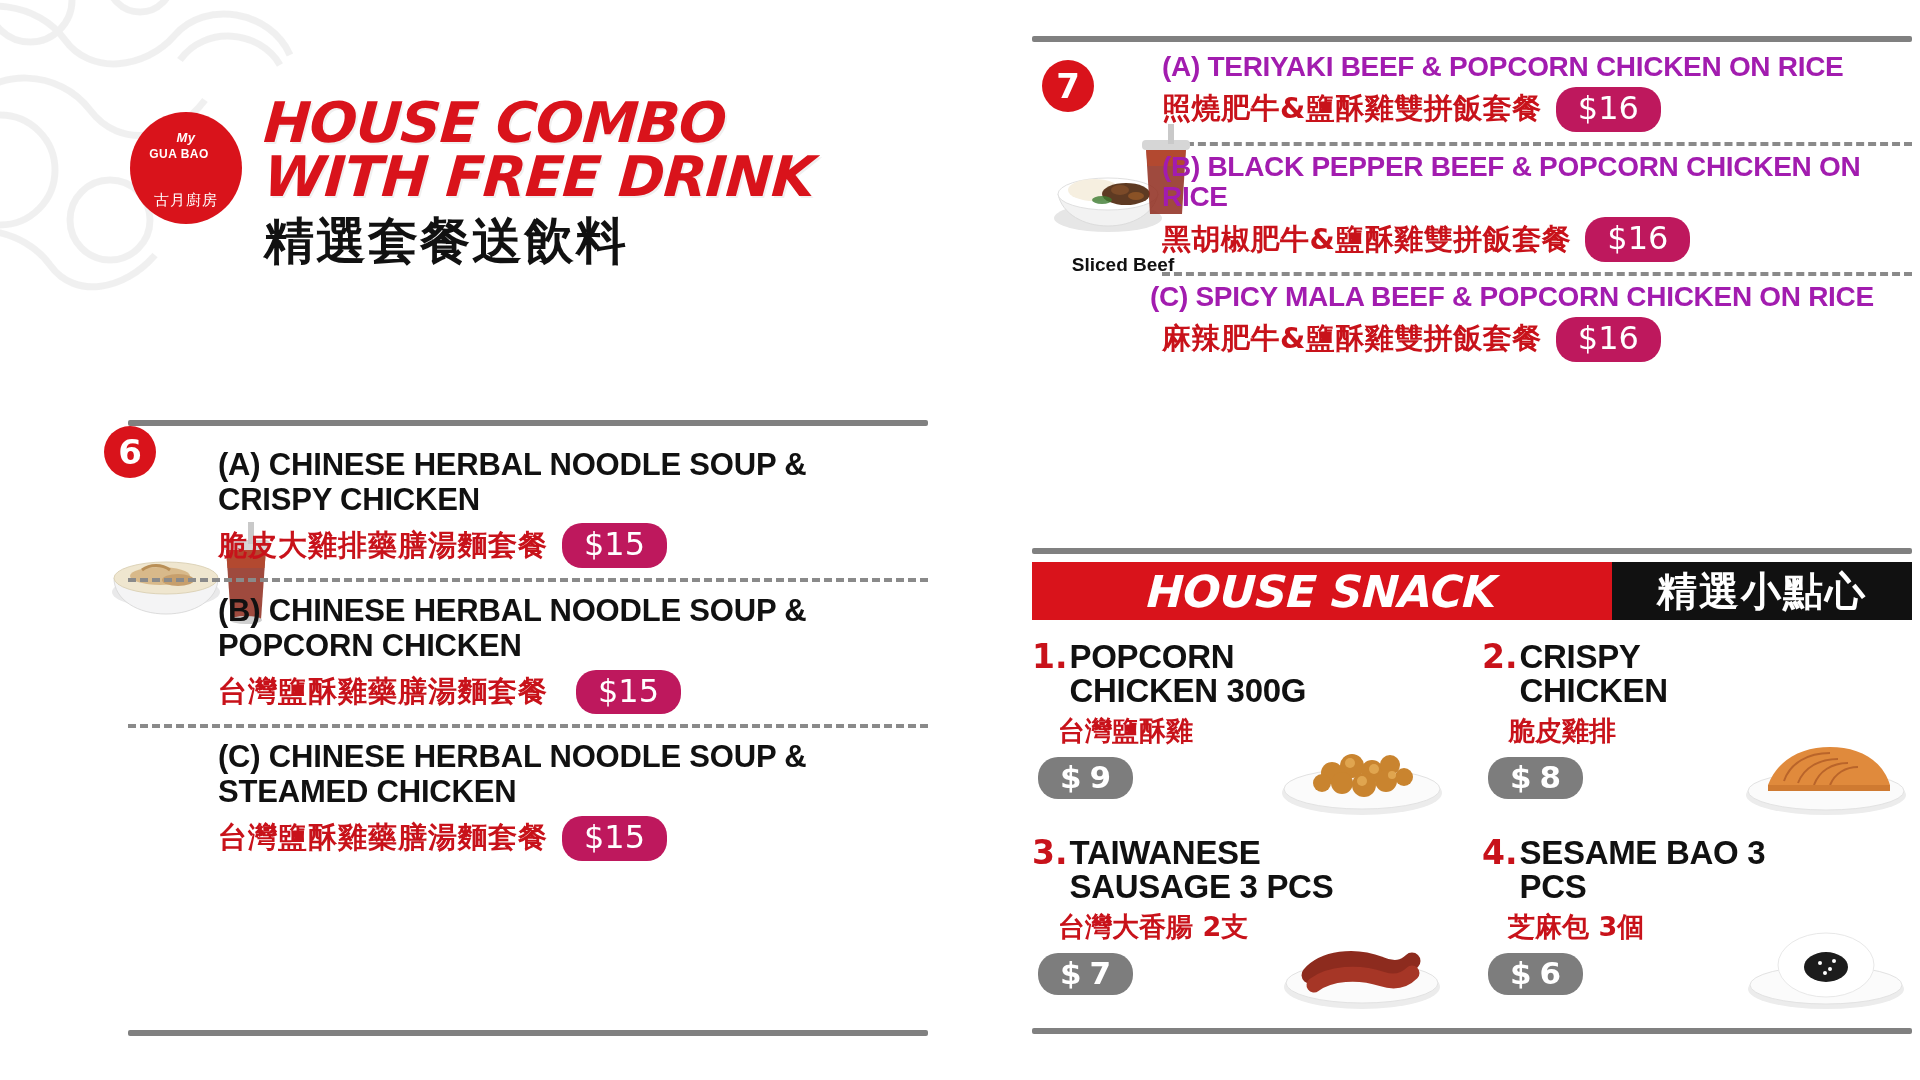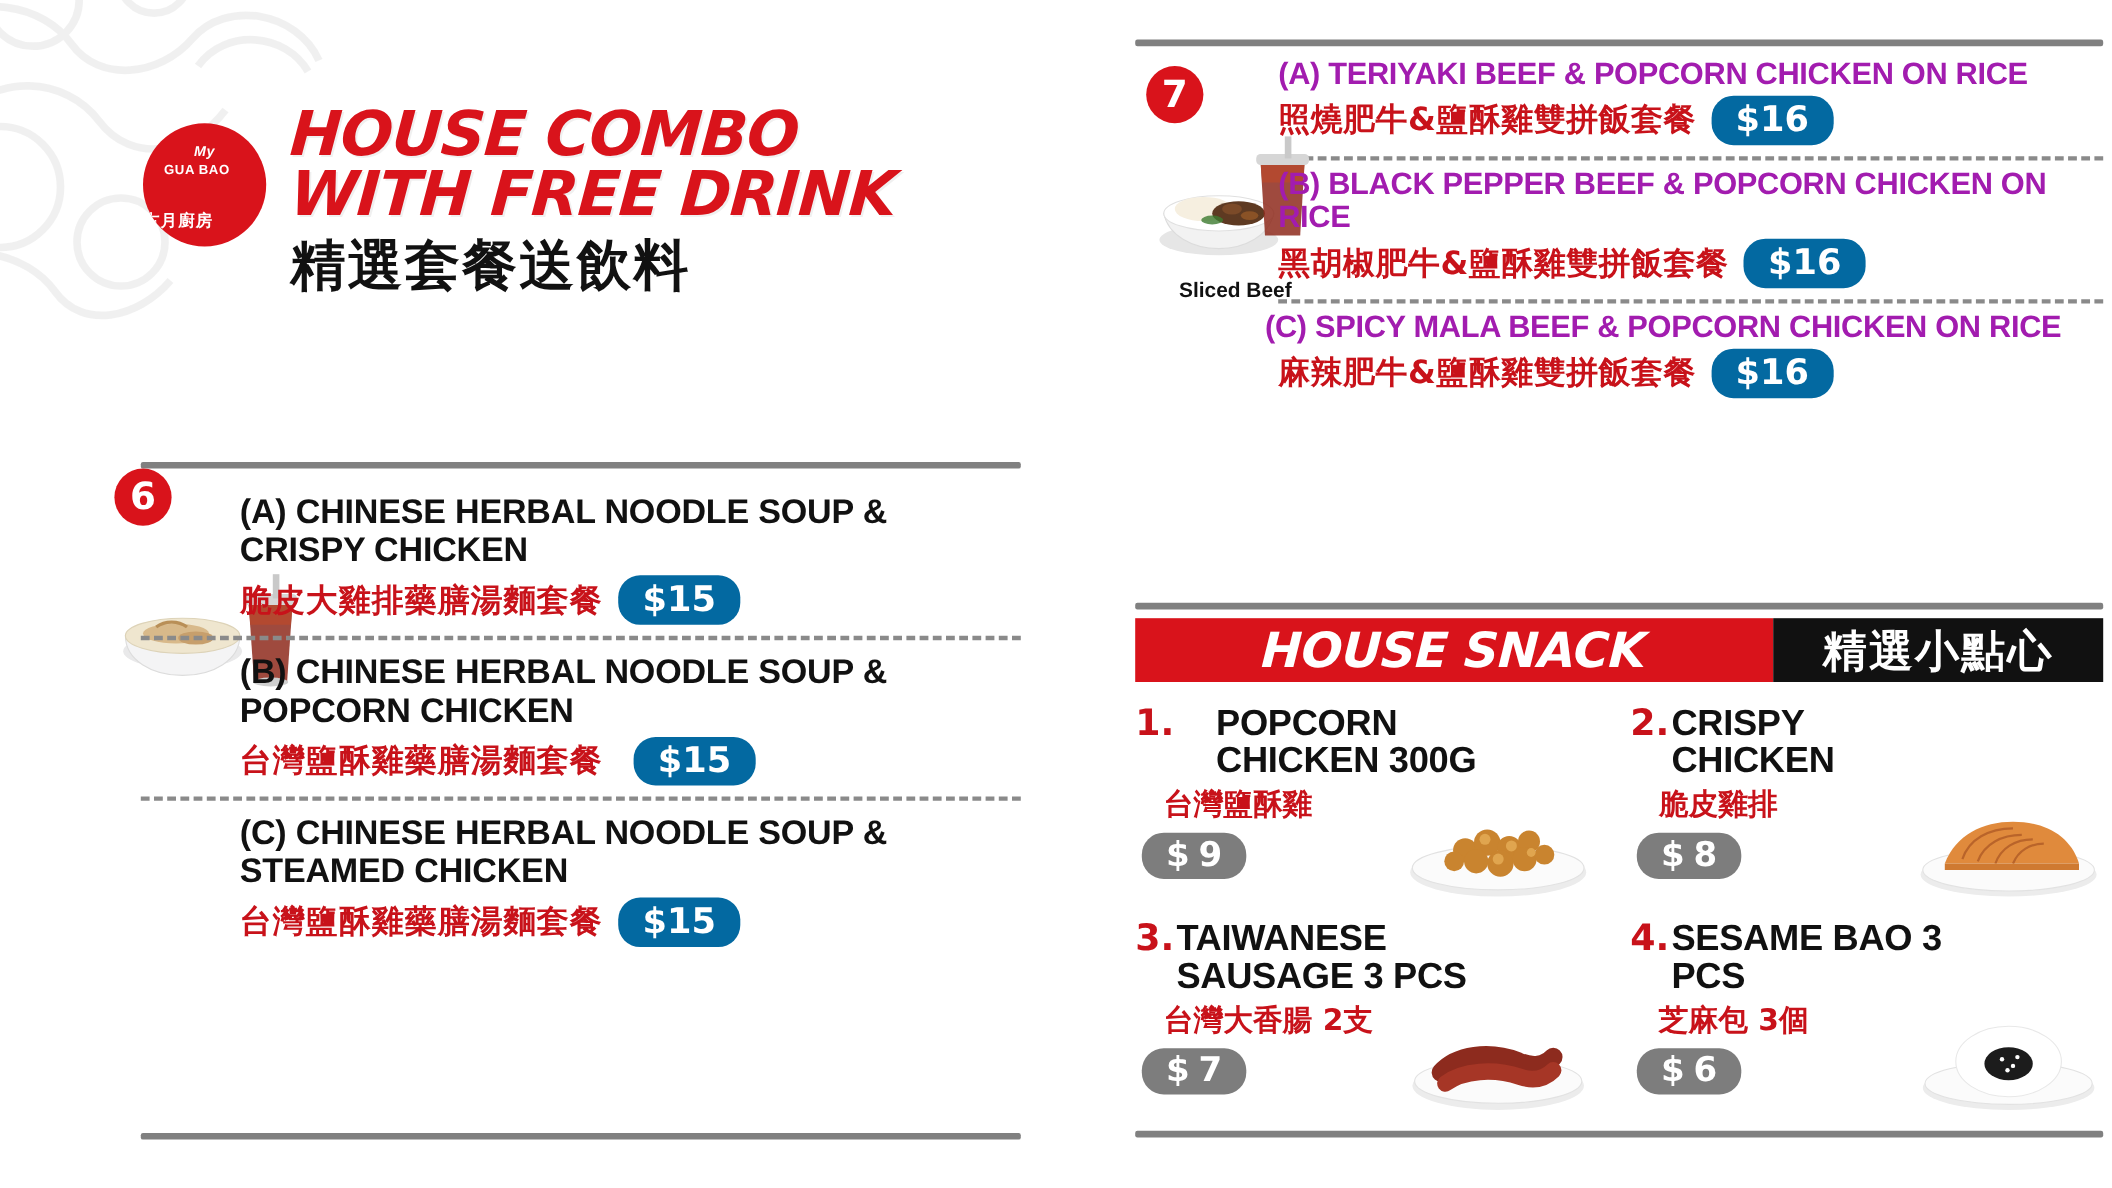--- a/index.html
+++ b/index.html
@@ -59,22 +59,23 @@
   .logo .logo-bao {
     position: absolute; top: 36px; left: 0; right: 14px;
     text-align: center;
     font-size: 12px;
     font-weight: bold;
     line-height: 1.05;
     letter-spacing: .5px;
   }
   .logo .logo-cn {
     position: absolute; bottom: 14px; left: 0; right: 0;
+    text-align: center;
     font-size: 15px;
-    font-weight: bold;
+    font-weight: normal;
     letter-spacing: 1px;
   }
 
   .title-wrap { margin-left: 22px; }
   .title-en {
     color: #d9131b;
     font-family: "DejaVu Sans", sans-serif;
     font-weight: bold;
     font-size: 56px;
     line-height: 0.96;
@@ -137,24 +138,24 @@
   }
   .item-cn {
     color: #c8121a;
     font-family: "DejaVu Sans", sans-serif;
     font-weight: bold;
     font-size: 29px;
     letter-spacing: 1px;
     white-space: nowrap;
   }
   .price {
-    background: #0369a1;
+    background: #be185d;
     color: #fff;
     font-family: "DejaVu Sans", sans-serif;
-    font-weight: bold;
+    font-weight: normal;
     font-size: 32px;
     border-radius: 20px;
     padding: 3px 22px 5px 22px;
     white-space: nowrap;
     line-height: 1.15;
   }
 
   
   .food-soup {
     position: absolute;
@@ -470,21 +471,21 @@
           <span>精選小點心</span>
         </div>
       </div>
     </div>
 
     <div class="snack-grid">
 
       <div class="snack-cell c1">
         <div class="snack-head">
           <div class="snack-num">1.</div>
-          <div class="snack-en" style="max-width:280px;margin-left:36px;">POPCORN CHICKEN 300G</div>
+          <div class="snack-en" style="max-width:280px;">POPCORN CHICKEN 300G</div>
         </div>
         <div class="snack-cn">台灣鹽酥雞</div>
         <div class="snack-price">
           <span class="dollar">$</span><span>9</span>
         </div>
         <svg class="snack-food" viewBox="0 0 200 110">
           <ellipse cx="100" cy="82" rx="80" ry="22" fill="#ececec"></ellipse>
           <ellipse cx="100" cy="78" rx="78" ry="20" fill="#fbfbfb" stroke="#e2e2e2"></ellipse>
           <g fill="#c9842f">
             <circle cx="70" cy="62" r="11"></circle>

